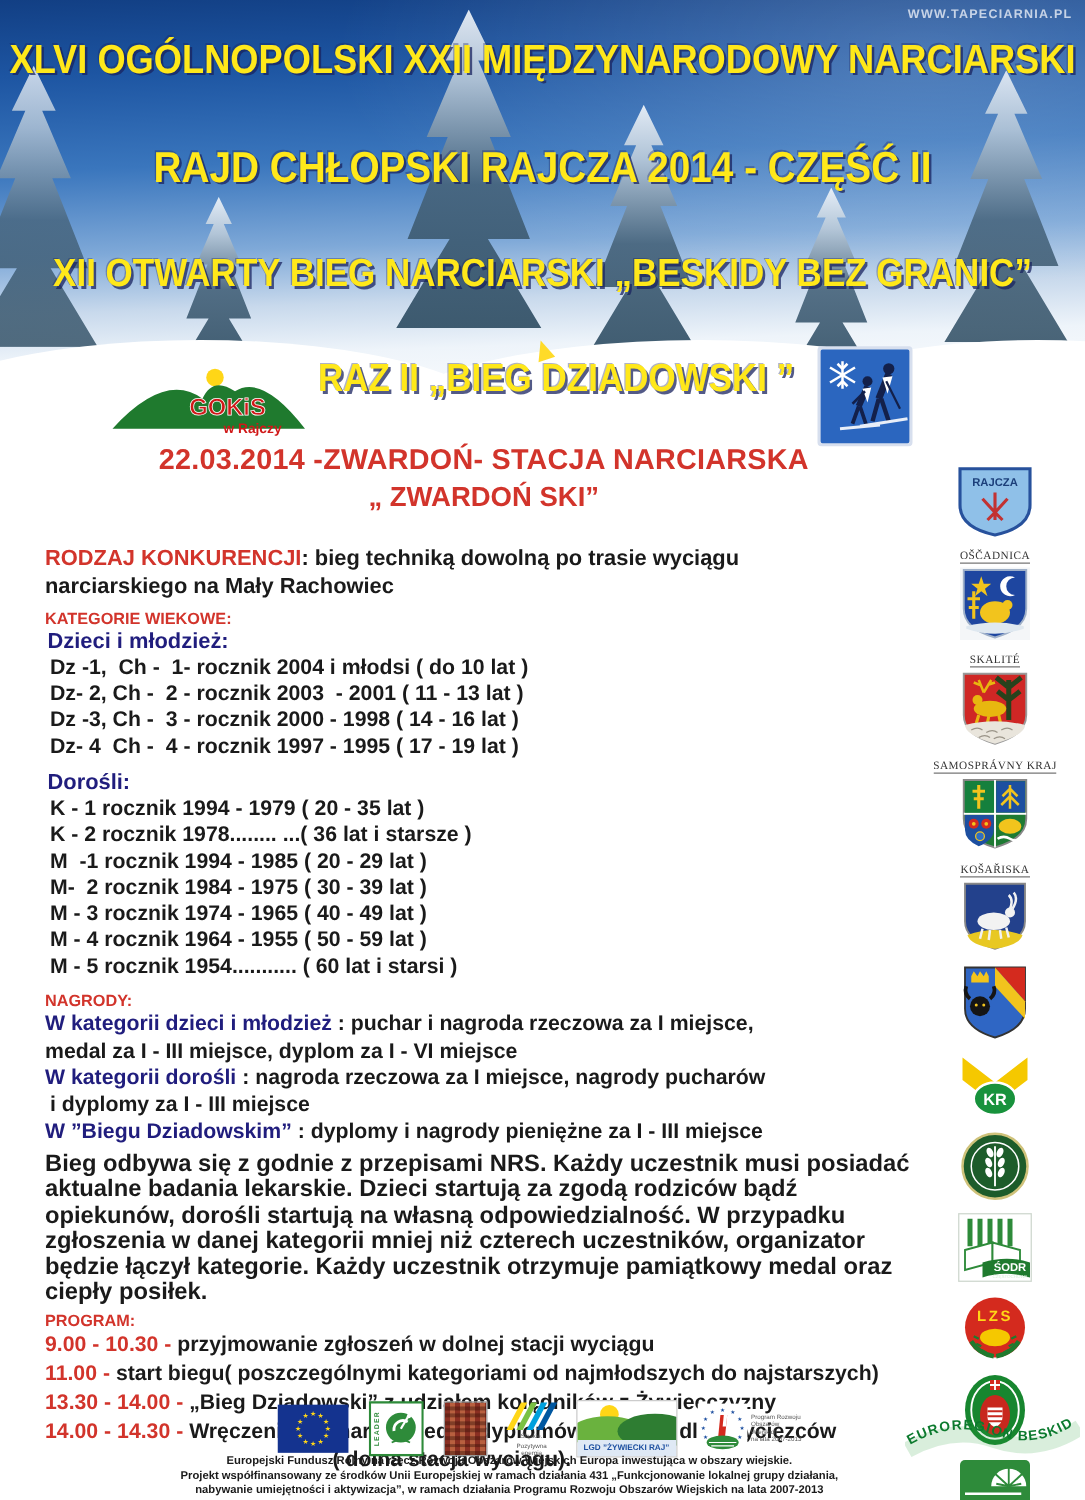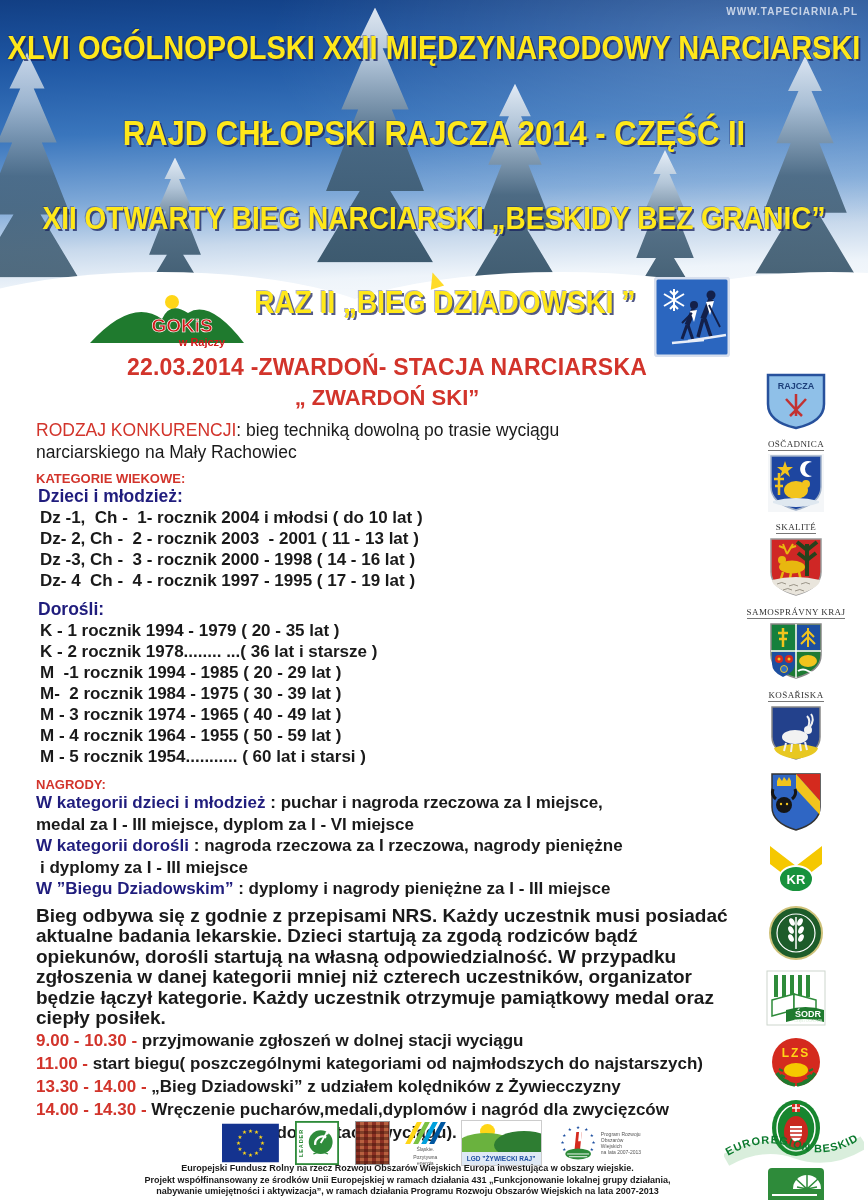--- a/index.html
+++ b/index.html
@@ -42,21 +42,21 @@
 
   
   .main { position:absolute; left:28px; top:354px; width:718px; color:#1a1a1a; }
   .center { text-align:center; }
   .date-line  { font-size:23px; font-weight:bold; color:#d2342b; letter-spacing:.2px; }
   .venue-line { font-size:22px; font-weight:bold; color:#d2342b; margin-top:4px; }
   .red  { color:#d2342b; }
   .navy { color:#201d7d; }
   .blk  { color:#1a1a1a; }
 
-  .rodzaj { margin-top:8px; padding-left:8px; width:640px; font-size:17.5px; font-weight:normal; line-height:22px; }
+  .rodzaj { margin-top:24px; padding-left:8px; width:640px; font-size:17.5px; font-weight:bold; line-height:22px; }
   .h-red  { font-size:13px; font-weight:bold; color:#d2342b; padding-left:8px; }
   .h-navy { font-size:17.5px; font-weight:bold; color:#201d7d; padding-left:10px; }
   .cat-list { padding-left:12px; }
   .cat-list div { font-size:17px; font-weight:bold; line-height:21px; white-space:pre; }
   .mt4{margin-top:4px;} .mt8{margin-top:8px;} .mt10{margin-top:10px;}
 
   .nag-line { font-size:17px; font-weight:bold; line-height:21.5px; padding-left:8px; }
   .note { margin-top:6px; padding-left:8px; width:706px; font-size:19px; font-weight:bold; line-height:20.5px; }
 
   .prog-line { font-size:17px; font-weight:bold; line-height:23px; padding-left:8px; }
@@ -181,26 +181,27 @@
       <div>M  -1 rocznik 1994 - 1985 ( 20 - 29 lat )</div>
       <div>M-  2 rocznik 1984 - 1975 ( 30 - 39 lat )</div>
       <div>M - 3 rocznik 1974 - 1965 ( 40 - 49 lat )</div>
       <div>M - 4 rocznik 1964 - 1955 ( 50 - 59 lat )</div>
       <div>M - 5 rocznik 1954........... ( 60 lat i starsi )</div>
     </div>
 
     <div class="h-red mt10">NAGRODY:</div>
     <div class="nag-line"><span class="navy">W kategorii dzieci i młodzież</span><span class="blk"> : puchar i nagroda rzeczowa za I miejsce,</span></div>
     <div class="nag-line blk">medal za I - III miejsce, dyplom za I - VI miejsce</div>
-    <div class="nag-line"><span class="navy">W kategorii dorośli</span><span class="blk"> : nagroda rzeczowa za I rzeczowa, nagrody pieniężne</span></div>
+    <div class="nag-line"><span class="navy">W kategorii dorośli</span><span class="blk"> : nagroda rzeczowa za I miejsce, nagrody pucharów</span></div>
     <div class="nag-line blk" style="padding-left:12px;">i dyplomy za I - III miejsce</div>
     <div class="nag-line"><span class="navy">W ”Biegu Dziadowskim”</span><span class="blk"> : dyplomy i nagrody pieniężne za I - III miejsce</span></div>
 
     <div class="note">Bieg odbywa się z godnie z przepisami NRS. Każdy uczestnik musi posiadać aktualne badania lekarskie. Dzieci startują za zgodą rodziców bądź opiekunów, dorośli startują na własną odpowiedzialność. W przypadku zgłoszenia w danej kategorii mniej niż czterech uczestników, organizator będzie łączył kategorie. Każdy uczestnik otrzymuje pamiątkowy medal oraz ciepły posiłek.</div>
 
+    <div class="h-red mt4">PROGRAM:</div>
     <div class="prog-line"><span class="red">9.00 - 10.30 -</span><span class="blk"> przyjmowanie zgłoszeń w dolnej stacji wyciągu</span></div>
     <div class="prog-line"><span class="red">11.00 -</span><span class="blk"> start biegu( poszczególnymi kategoriami od najmłodszych do najstarszych)</span></div>
     <div class="prog-line"><span class="red">13.30 - 14.00 -</span><span class="blk"> „Bieg Dziadowski” z udziałem kolędników z Żywiecczyzny</span></div>
     <div class="prog-line"><span class="red">14.00 - 14.30 -</span><span class="blk"> Wręczenie pucharów,medali,dyplomów i nagród dla zwycięzców</span></div>
     <div class="prog-line prog-cont blk">( dolna stacja wyciągu).</div>
   </div>
 
   <div class="sidebar">
 
     <div class="crest-wrap">

